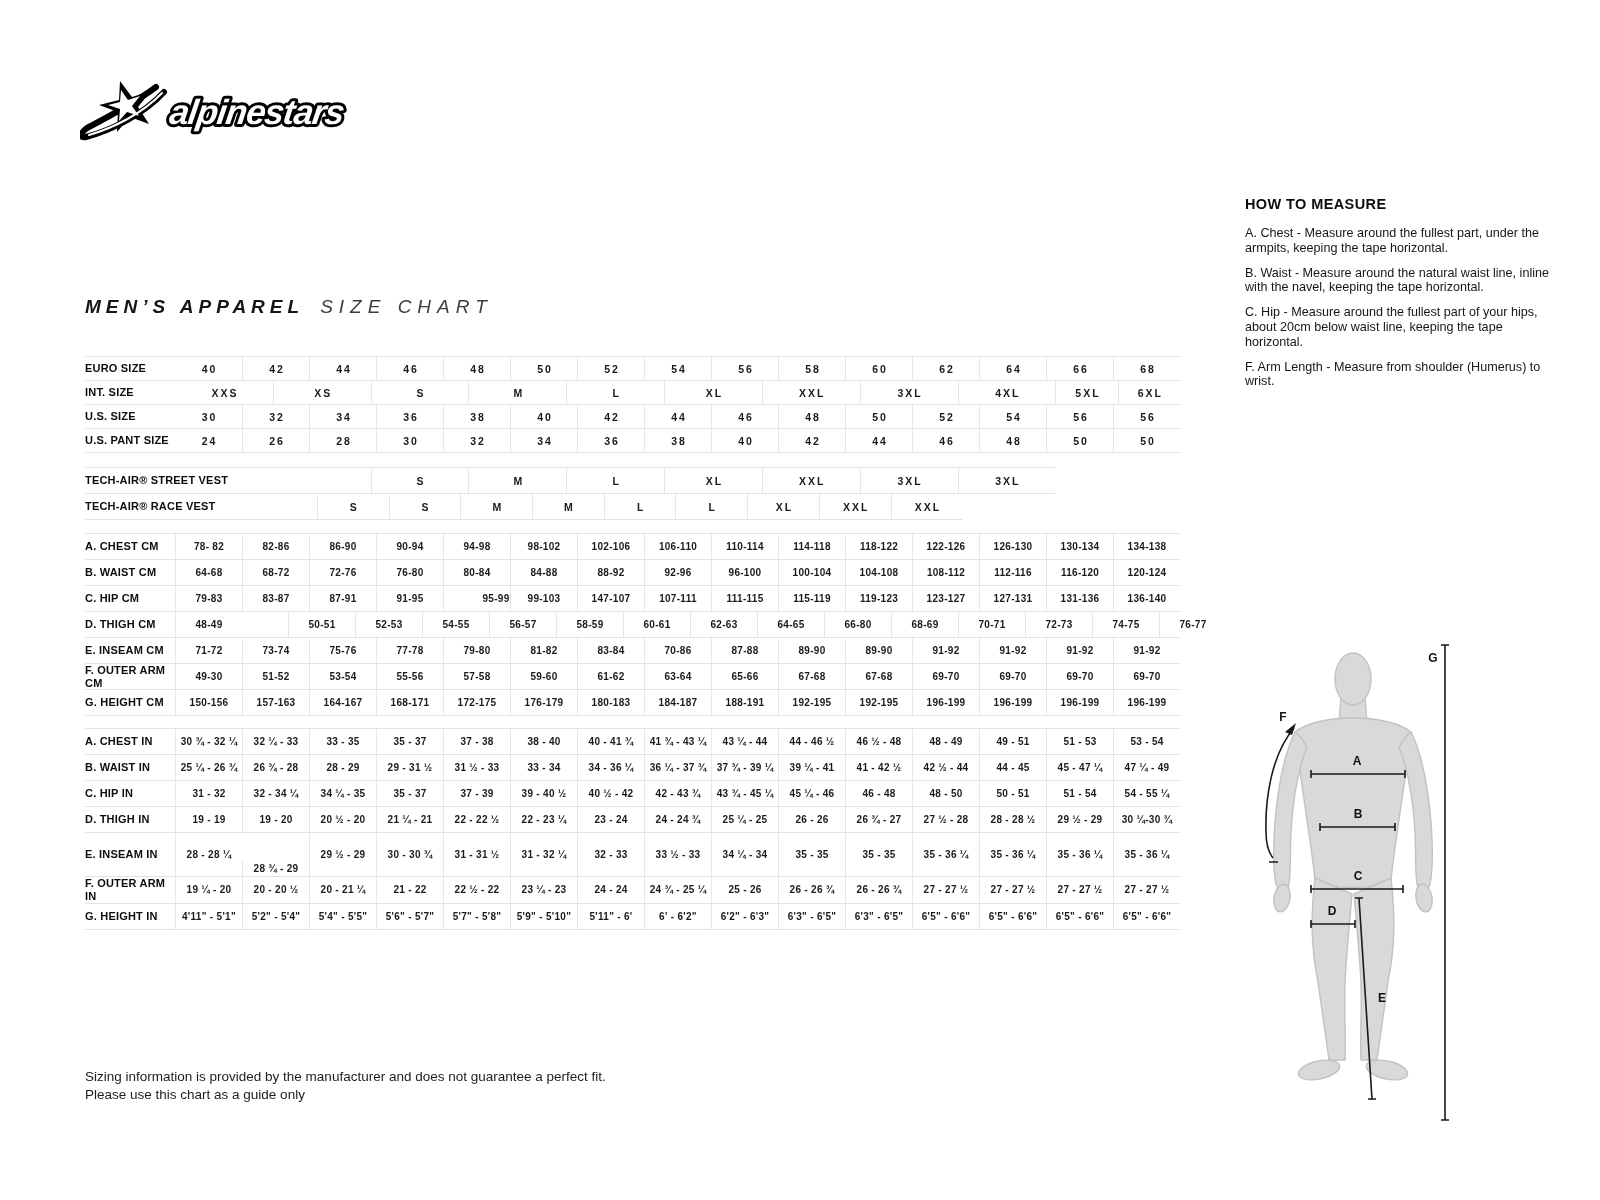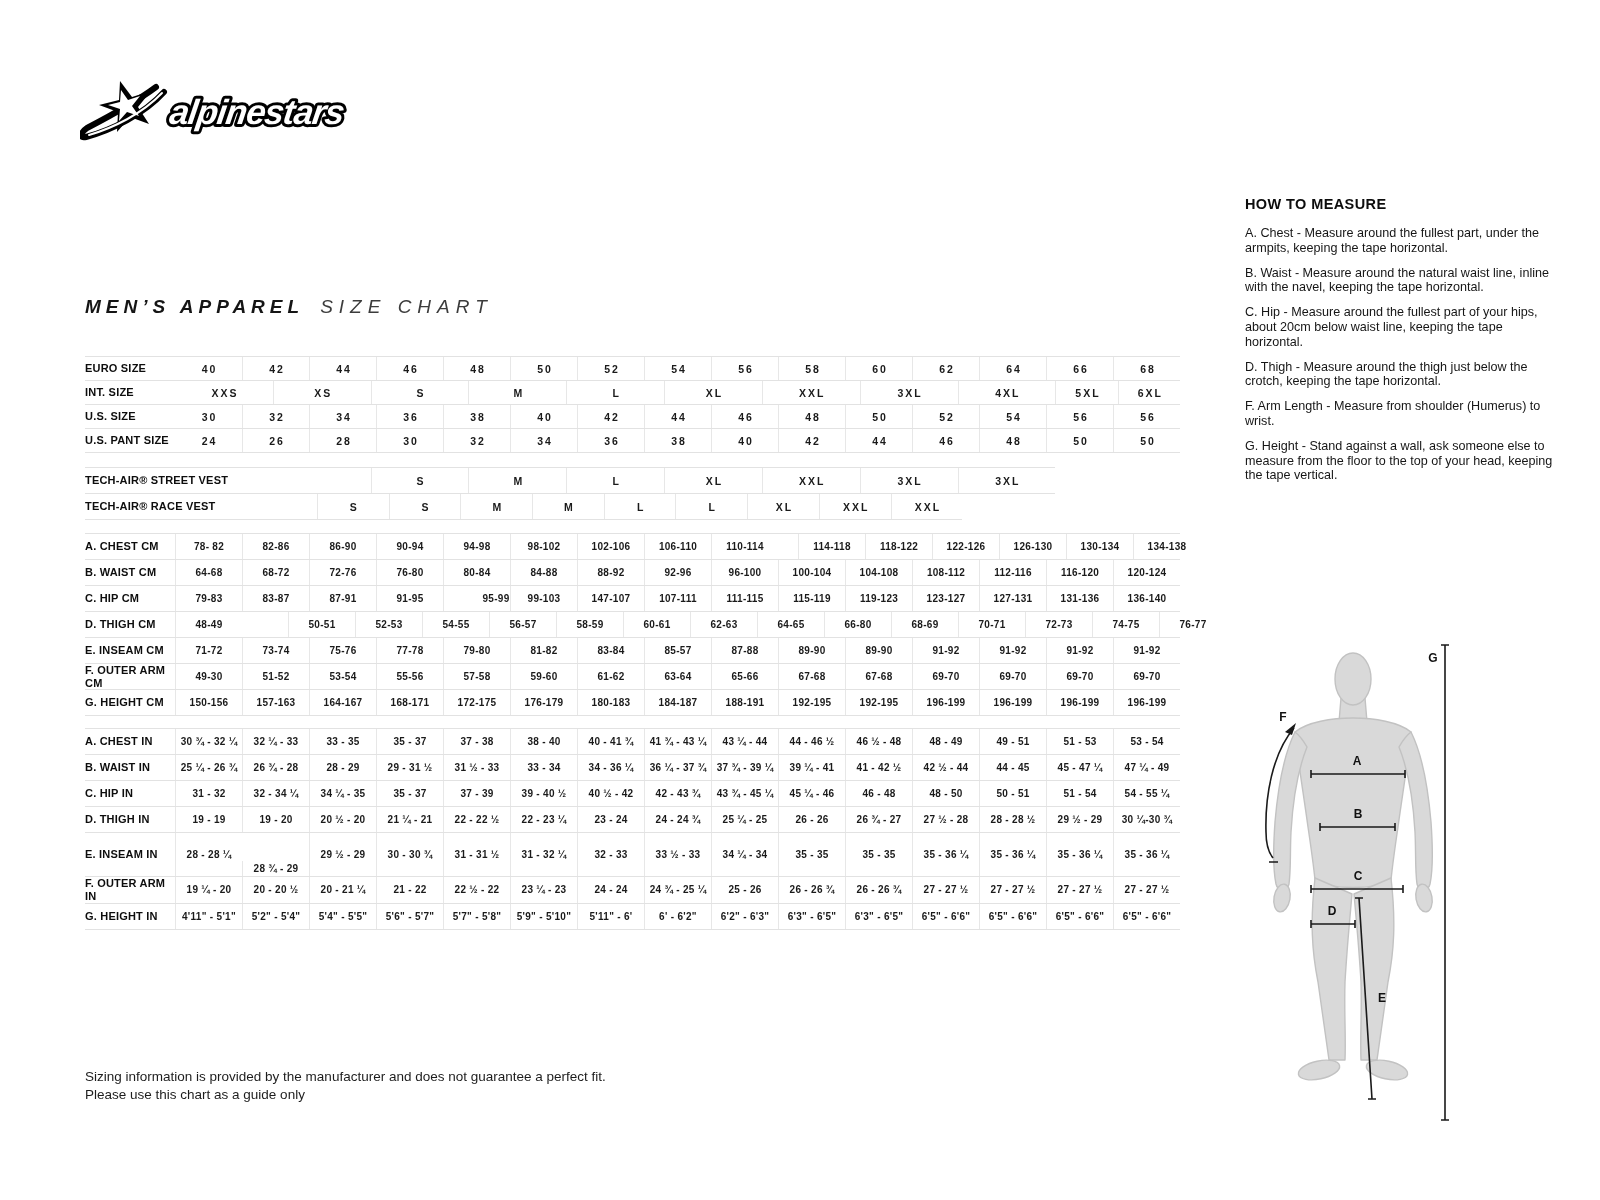--- a/index.html
+++ b/index.html
@@ -183,21 +183,21 @@
         <div class="t-label">A. CHEST CM</div>
         <div class="t-cell" style="flex: 0 0 67px; width: 67px;">78- 82</div>
         <div class="t-cell" style="flex: 0 0 67px; width: 67px;">82-86</div>
         <div class="t-cell" style="flex: 0 0 67px; width: 67px;">86-90</div>
         <div class="t-cell" style="flex: 0 0 67px; width: 67px;">90-94</div>
         <div class="t-cell" style="flex: 0 0 67px; width: 67px;">94-98</div>
         <div class="t-cell" style="flex: 0 0 67px; width: 67px;">98-102</div>
         <div class="t-cell" style="flex: 0 0 67px; width: 67px;">102-106</div>
         <div class="t-cell" style="flex: 0 0 67px; width: 67px;">106-110</div>
         <div class="t-cell" style="flex: 0 0 67px; width: 67px;">110-114</div>
-        <div class="t-cell" style="flex: 0 0 67px; width: 67px; margin-left: 20px;">114-118</div>
+        <div class="t-cell" style="flex: 0 0 67px; width: 67px;">114-118</div>
         <div class="t-cell" style="flex: 0 0 67px; width: 67px;">118-122</div>
         <div class="t-cell" style="flex: 0 0 67px; width: 67px;">122-126</div>
         <div class="t-cell" style="flex: 0 0 67px; width: 67px;">126-130</div>
         <div class="t-cell" style="flex: 0 0 67px; width: 67px;">130-134</div>
         <div class="t-cell" style="flex: 0 0 67px; width: 67px;">134-138</div>
       </div>
       <div class="t-row">
         <div class="t-label">B. WAIST CM</div>
         <div class="t-cell" style="flex: 0 0 67px; width: 67px;">64-68</div>
         <div class="t-cell" style="flex: 0 0 67px; width: 67px;">68-72</div>
@@ -253,21 +253,21 @@
       </div>
       <div class="t-row">
         <div class="t-label">E. INSEAM CM</div>
         <div class="t-cell" style="flex: 0 0 67px; width: 67px;">71-72</div>
         <div class="t-cell" style="flex: 0 0 67px; width: 67px;">73-74</div>
         <div class="t-cell" style="flex: 0 0 67px; width: 67px;">75-76</div>
         <div class="t-cell" style="flex: 0 0 67px; width: 67px;">77-78</div>
         <div class="t-cell" style="flex: 0 0 67px; width: 67px;">79-80</div>
         <div class="t-cell" style="flex: 0 0 67px; width: 67px;">81-82</div>
         <div class="t-cell" style="flex: 0 0 67px; width: 67px;">83-84</div>
-        <div class="t-cell" style="flex: 0 0 67px; width: 67px;">85-57</div>
+        <div class="t-cell" style="flex: 0 0 67px; width: 67px;">70-86</div>
         <div class="t-cell" style="flex: 0 0 67px; width: 67px;">87-88</div>
         <div class="t-cell" style="flex: 0 0 67px; width: 67px;">89-90</div>
         <div class="t-cell" style="flex: 0 0 67px; width: 67px;">89-90</div>
         <div class="t-cell" style="flex: 0 0 67px; width: 67px;">91-92</div>
         <div class="t-cell" style="flex: 0 0 67px; width: 67px;">91-92</div>
         <div class="t-cell" style="flex: 0 0 67px; width: 67px;">91-92</div>
         <div class="t-cell" style="flex: 0 0 67px; width: 67px;">91-92</div>
       </div>
       <div class="t-row">
         <div class="t-label">F. OUTER ARM CM</div>
@@ -434,23 +434,21 @@
         <div class="t-cell" style="flex: 0 0 67px; width: 67px;">6'5" - 6'6"</div>
       </div>
     </div>
   </div>
 
 <div id="measure">
   <h3>HOW TO MEASURE</h3>
   <p>A. Chest - Measure around the fullest part, under the armpits, keeping the tape horizontal.</p>
   <p>B. Waist - Measure around the natural waist line, inline with the navel, keeping the tape horizontal.</p>
   <p>C. Hip - Measure around the fullest part of your hips, about 20cm below waist line, keeping the tape horizontal.</p>
-  <p>D. Thigh - Measure around the thigh just below the crotch, keeping the tape horizontal.</p>
   <p>F. Arm Length - Measure from shoulder (Humerus) to wrist.</p>
-  <p>G. Height - Stand against a wall, ask someone else to measure from the floor to the top of your head, keeping the tape vertical.</p>
 </div>
 
 <div id="diagram">
   <svg width="330" height="500" viewBox="0 0 330 500">
     <g fill="#d9d9d9" stroke="#c2c2c2" stroke-width="1.4" stroke-linejoin="round">
       <path d="M110,64 L132,64 L135,100 L107,100 Z"></path>
       <ellipse cx="121" cy="57" rx="18" ry="26"></ellipse>
       <path d="M63,110 C75,100 100,96 121,96 C142,96 167,100 179,110 C176,140 170,175 166,205 C162,232 160,248 159,258 C148,268 94,268 83,258 C82,248 80,232 76,205 C72,175 66,140 63,110 Z"></path>
       <path d="M63,110 C52,132 46,165 43,200 C41,228 41,248 44,262 C46,270 55,270 57,262 C59,248 58,230 59,210 C61,175 67,145 75,125 C71,118 67,113 63,110 Z"></path>
       <path d="M179,110 C190,132 196,165 199,200 C201,228 201,248 198,262 C196,270 187,270 185,262 C183,248 184,230 183,210 C181,175 175,145 167,125 C171,118 175,113 179,110 Z"></path>

